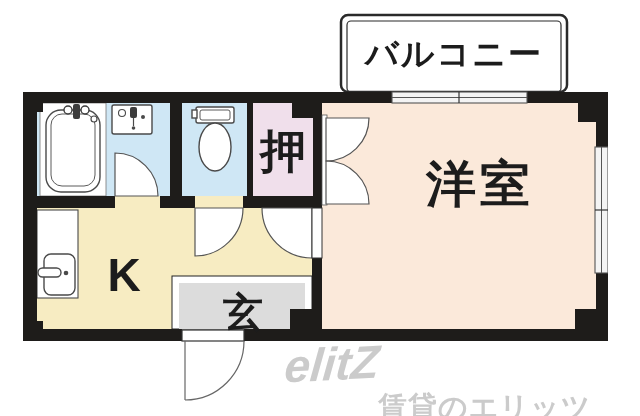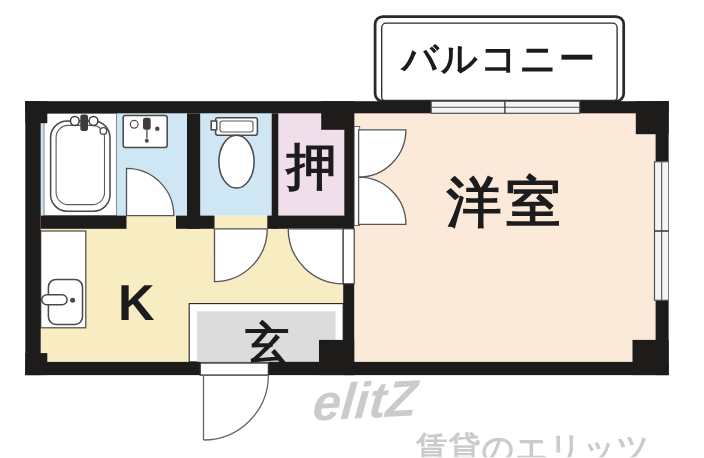--- a/index.html
+++ b/index.html
@@ -138,20 +138,20 @@
       <rect x="322" y="115" width="5" height="90" fill="#ffffff" stroke="#555555" stroke-width="0.8"></rect>
       <path class="door" d="M326,118 L369,118 A43,43 0 0 1 326,161 Z"></path>
       <path class="door" d="M326,204 L369,204 A43,43 0 0 0 326,161 Z"></path>
       <rect x="182" y="330" width="62" height="11" fill="#ffffff" stroke="#333333" stroke-width="1.2"></rect>
       <path class="doorline" d="M244,341 A59,59 0 0 1 185,400"></path>
       <line x1="185" y1="341" x2="185" y2="400" stroke="#666666" stroke-width="1.2"></line>
     </g>
   </svg>
 
   <div class="label lbl-balcony" style="left:454px;top:53px;">バルコニー</div>
-  <div class="label lbl-living" style="left:460px;top:184px;">洋室</div>
+  <div class="label lbl-living" style="left:480px;top:184px;">洋室</div>
   <div class="label lbl-closet" style="left:283px;top:151px;">押</div>
   <div class="label lbl-kitchen" style="left:124px;top:275px;">K</div>
   <div class="label lbl-entrance" style="left:243px;top:312px;">玄</div>
 
   <div class="wm-logo" style="left:332px;top:364px;">elitZ</div>
   <div class="wm-text" style="left:378px;top:344px;">賃貸のエリッツ</div>
 </div>
 
 </body></html>

